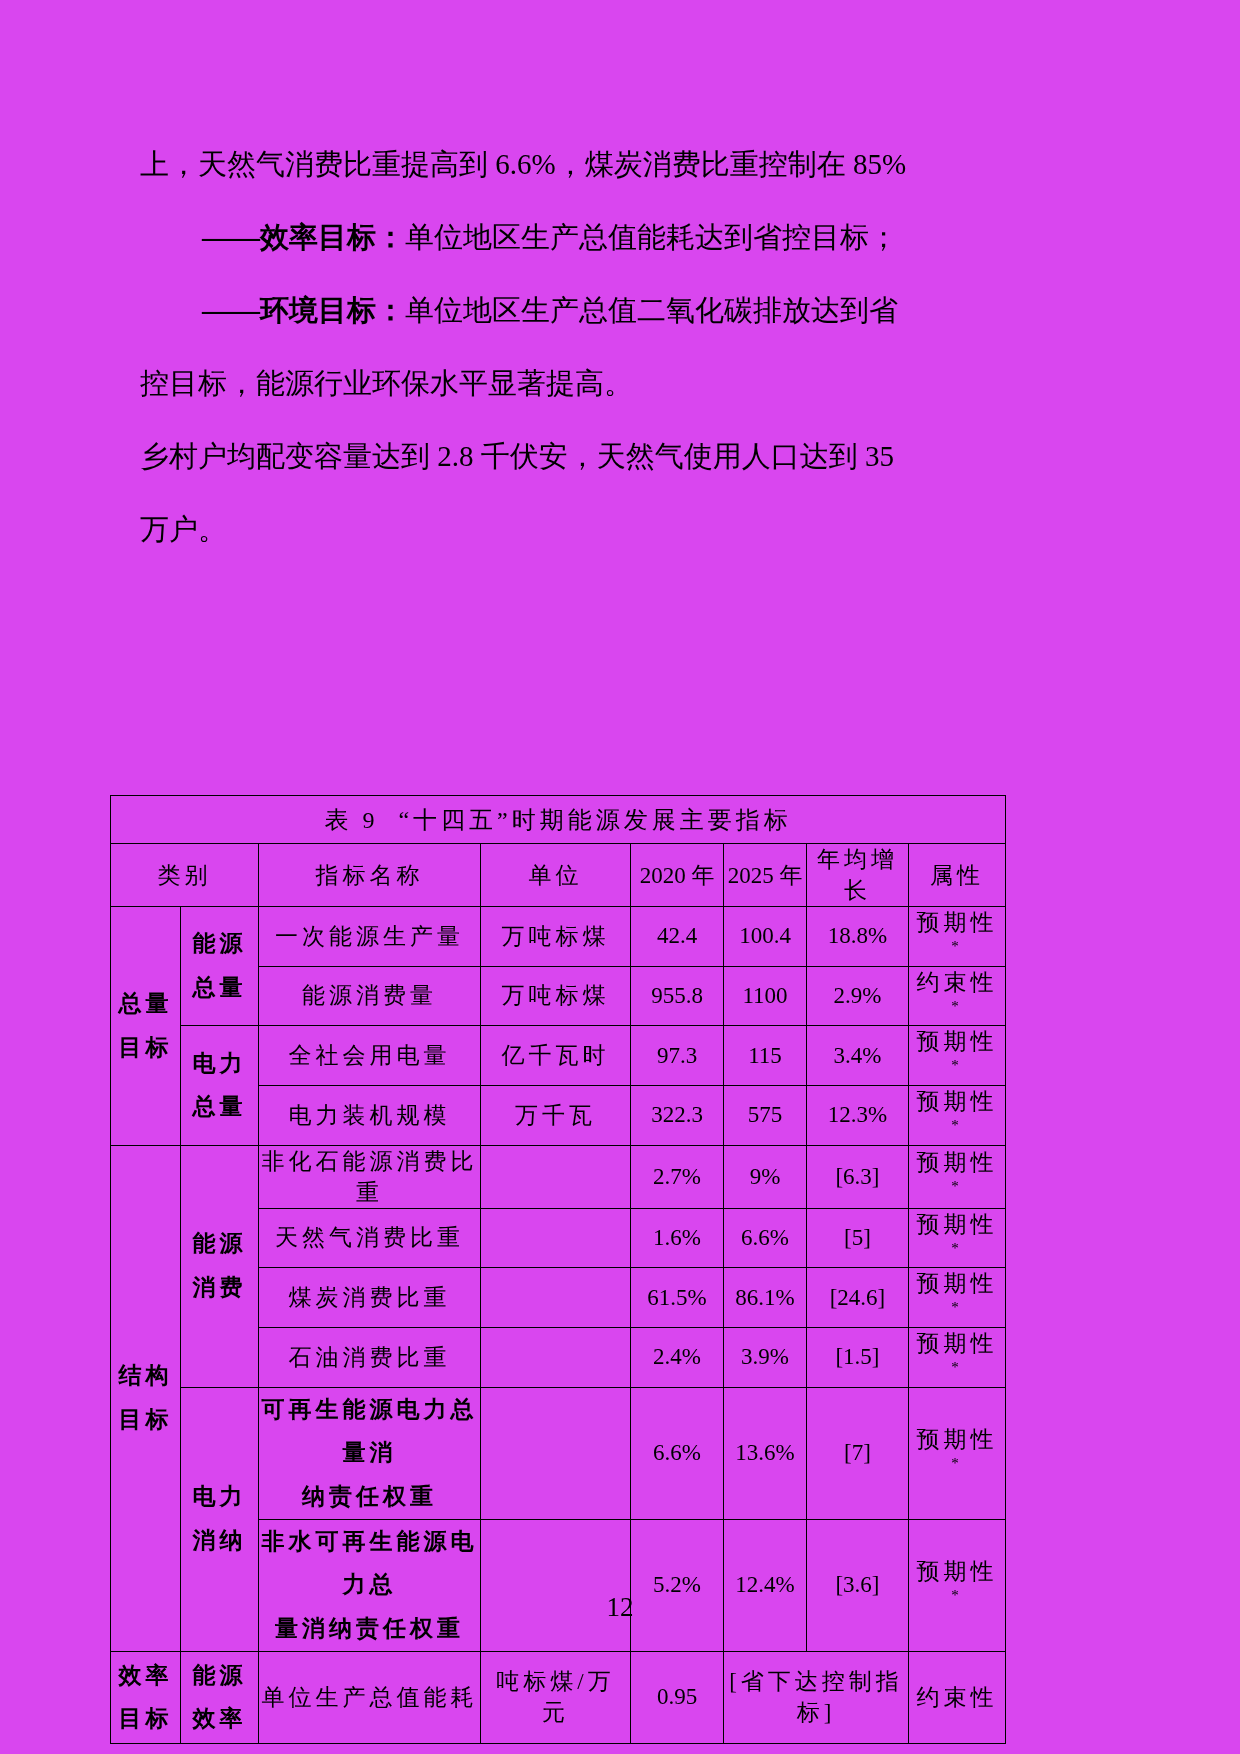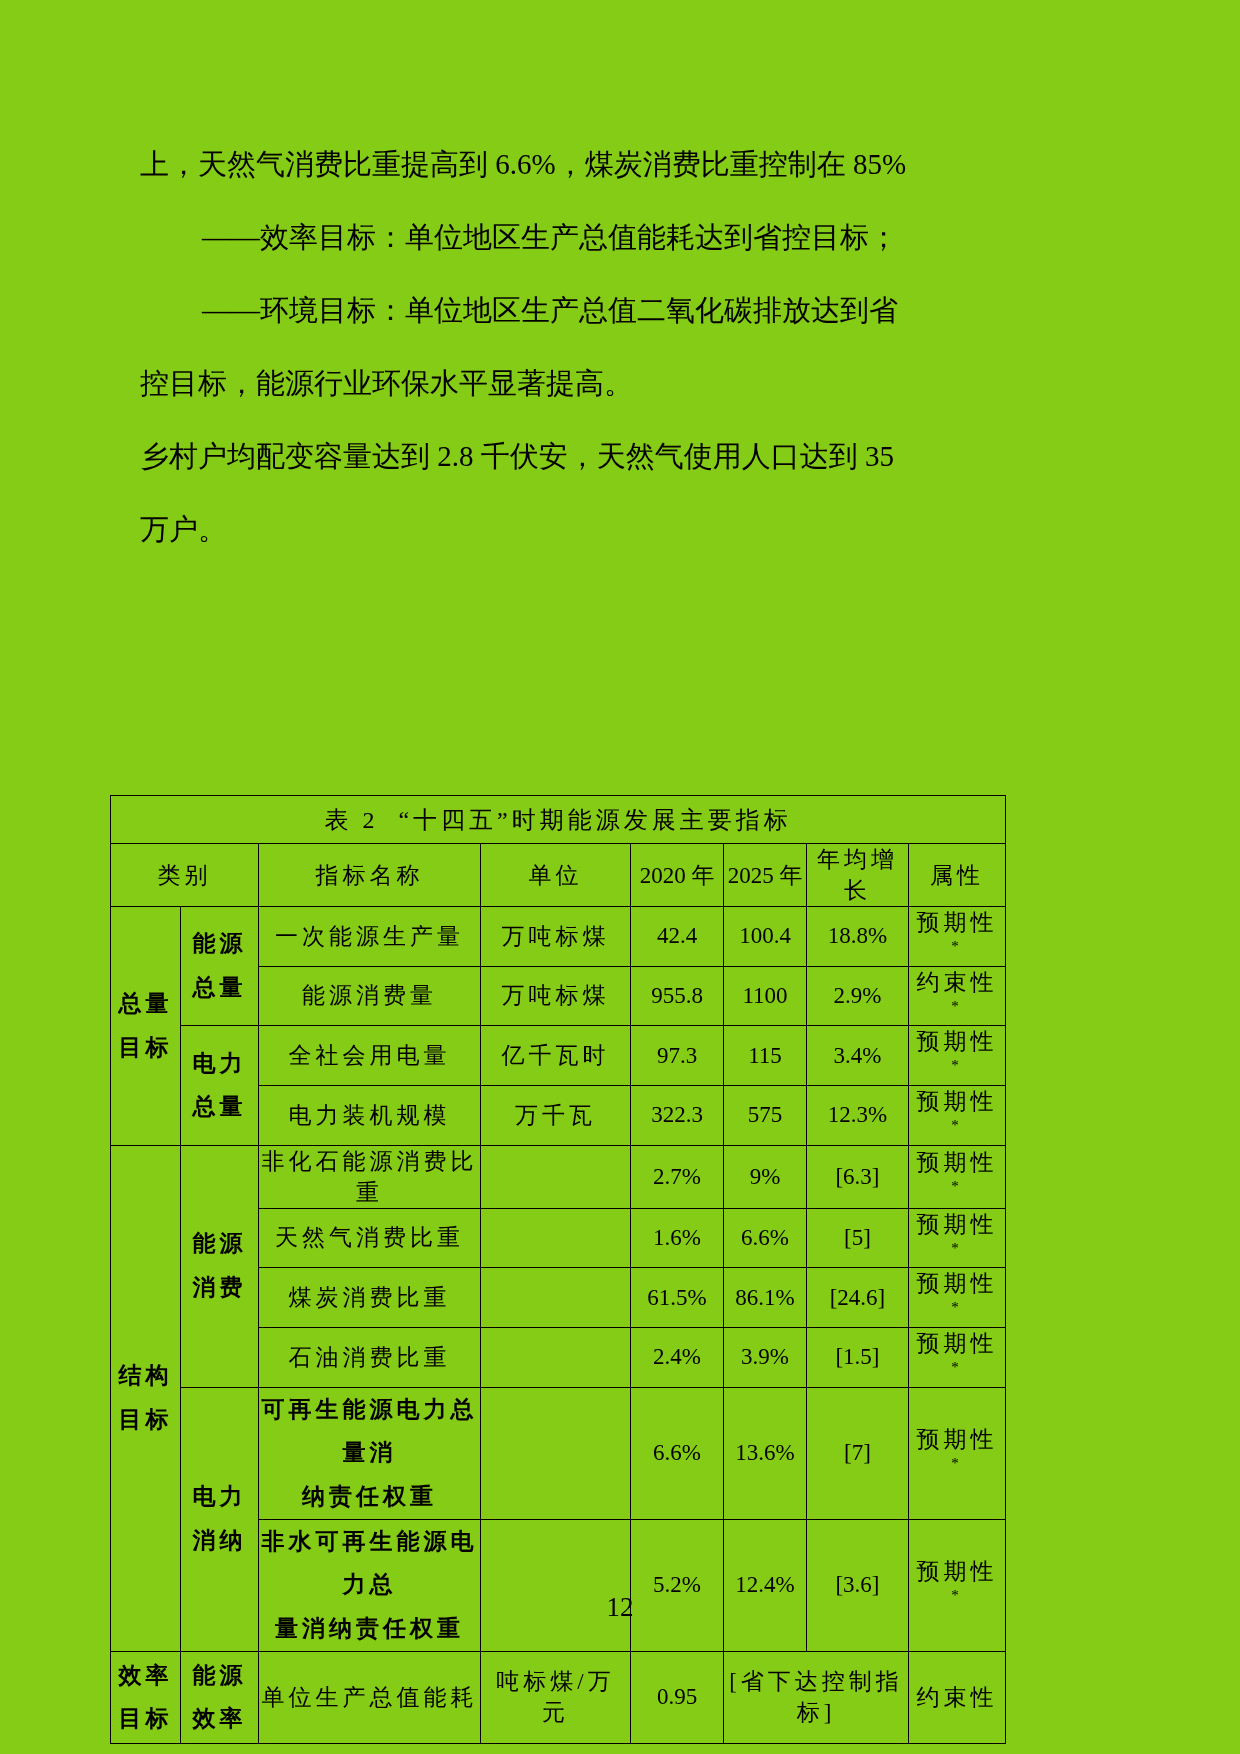--- a/index.html
+++ b/index.html
@@ -3,31 +3,31 @@
 <meta charset="utf-8">
 <style>
   * { margin: 0; padding: 0; box-sizing: border-box; }
   html, body { background: #ffffff; }
   body {
     width: 1240px; height: 1754px;
     font-family: "Liberation Serif", "DejaVu Serif", serif;
     color: #000;
     position: relative;
   }
-  .page { position: relative; width: 1240px; height: 1754px; background: #84cc16; overflow: hidden; }
+  .page { position: relative; width: 1240px; height: 1754px; background: #d946ef; overflow: hidden; }
 
   
   .text-block {
     position: absolute;
     top: 128px; left: 140px; width: 890px;
     font-size: 29px;
   }
   .line { height: 73px; line-height: 73px; white-space: nowrap; }
   .indent { padding-left: 62px; }
-  .lead { font-weight: normal; }
+  .lead { font-weight: bold; }
 
   
   .tbl {
     position: absolute;
     left: 110px; top: 795px;
     width: 895px;
     border-collapse: collapse;
     table-layout: fixed;
     font-size: 23px;
   }
@@ -77,21 +77,21 @@
         <col style="width:78px">
         <col style="width:222px">
         <col style="width:150px">
       <col style="width:93px">
         <col style="width:83px">
         <col style="width:102px">
         <col style="width:97px">
     </colgroup>
     <tbody>
       <tr class="h48">
-        <td colspan="8" class="title-cell sp">表 2  “十四五”时期能源发展主要指标</td>
+        <td colspan="8" class="title-cell sp">表 9  “十四五”时期能源发展主要指标</td>
       </tr>
       <tr class="h58">
         <td colspan="2" class="sp">类别</td>
         <td class="sp">指标名称</td>
         <td class="sp">单位</td>
         <td>2020 年</td>
         <td>2025 年</td>
         <td class="sp">年均增长</td>
         <td class="sp">属性</td>
       </tr>

